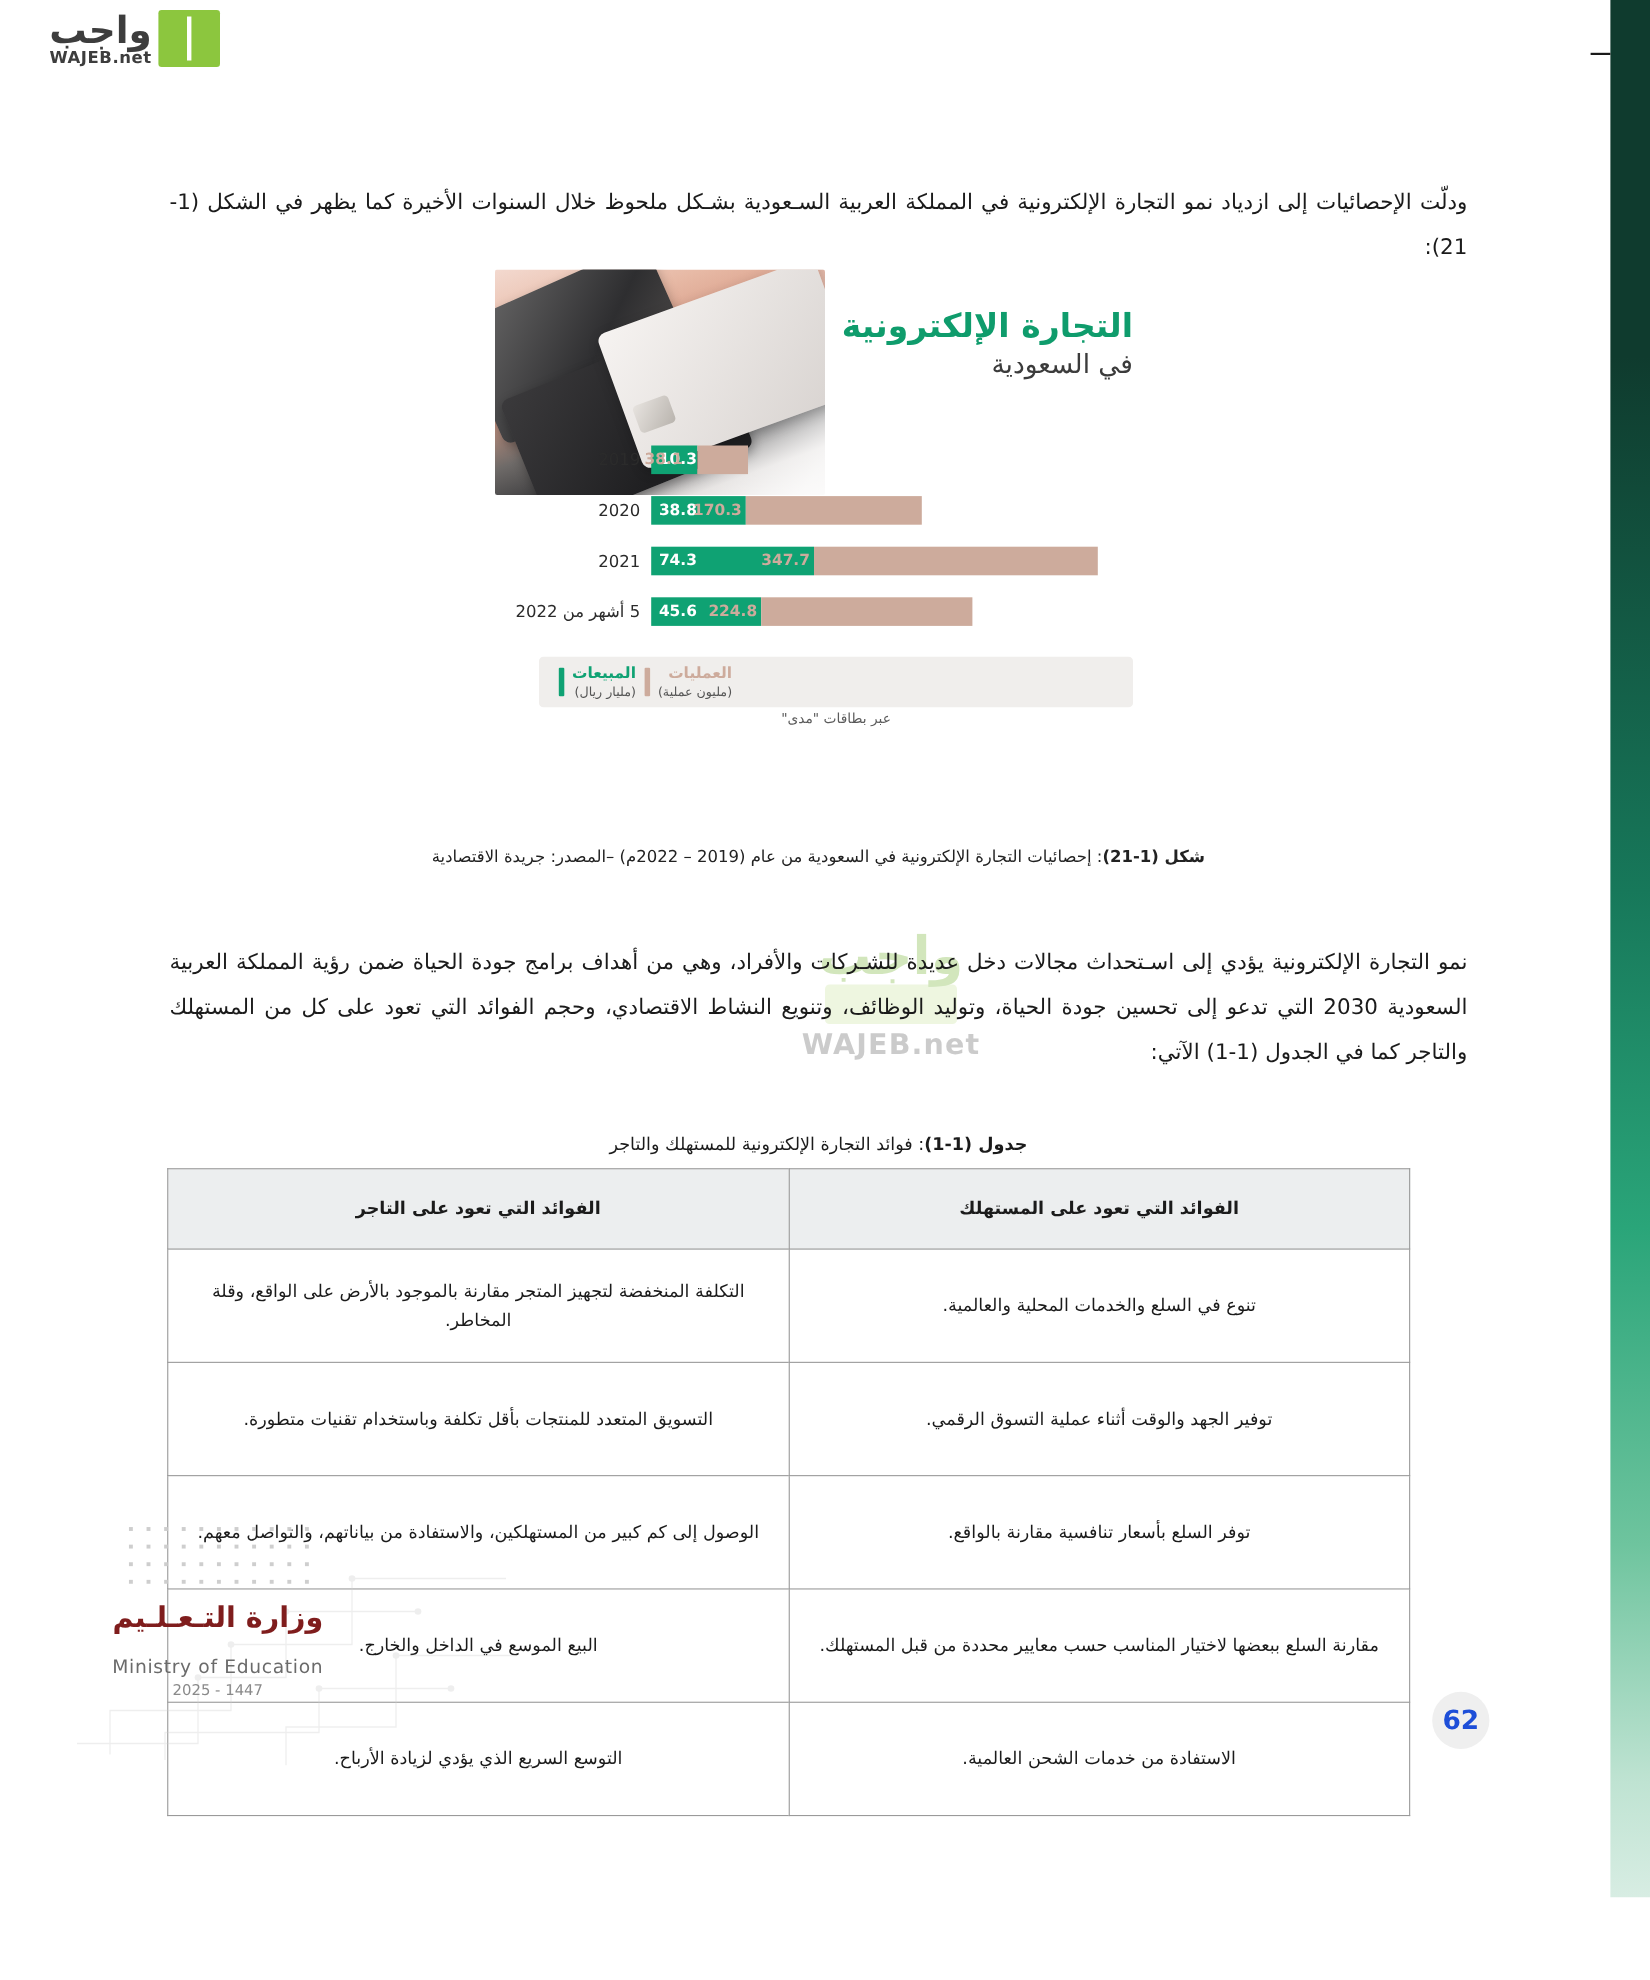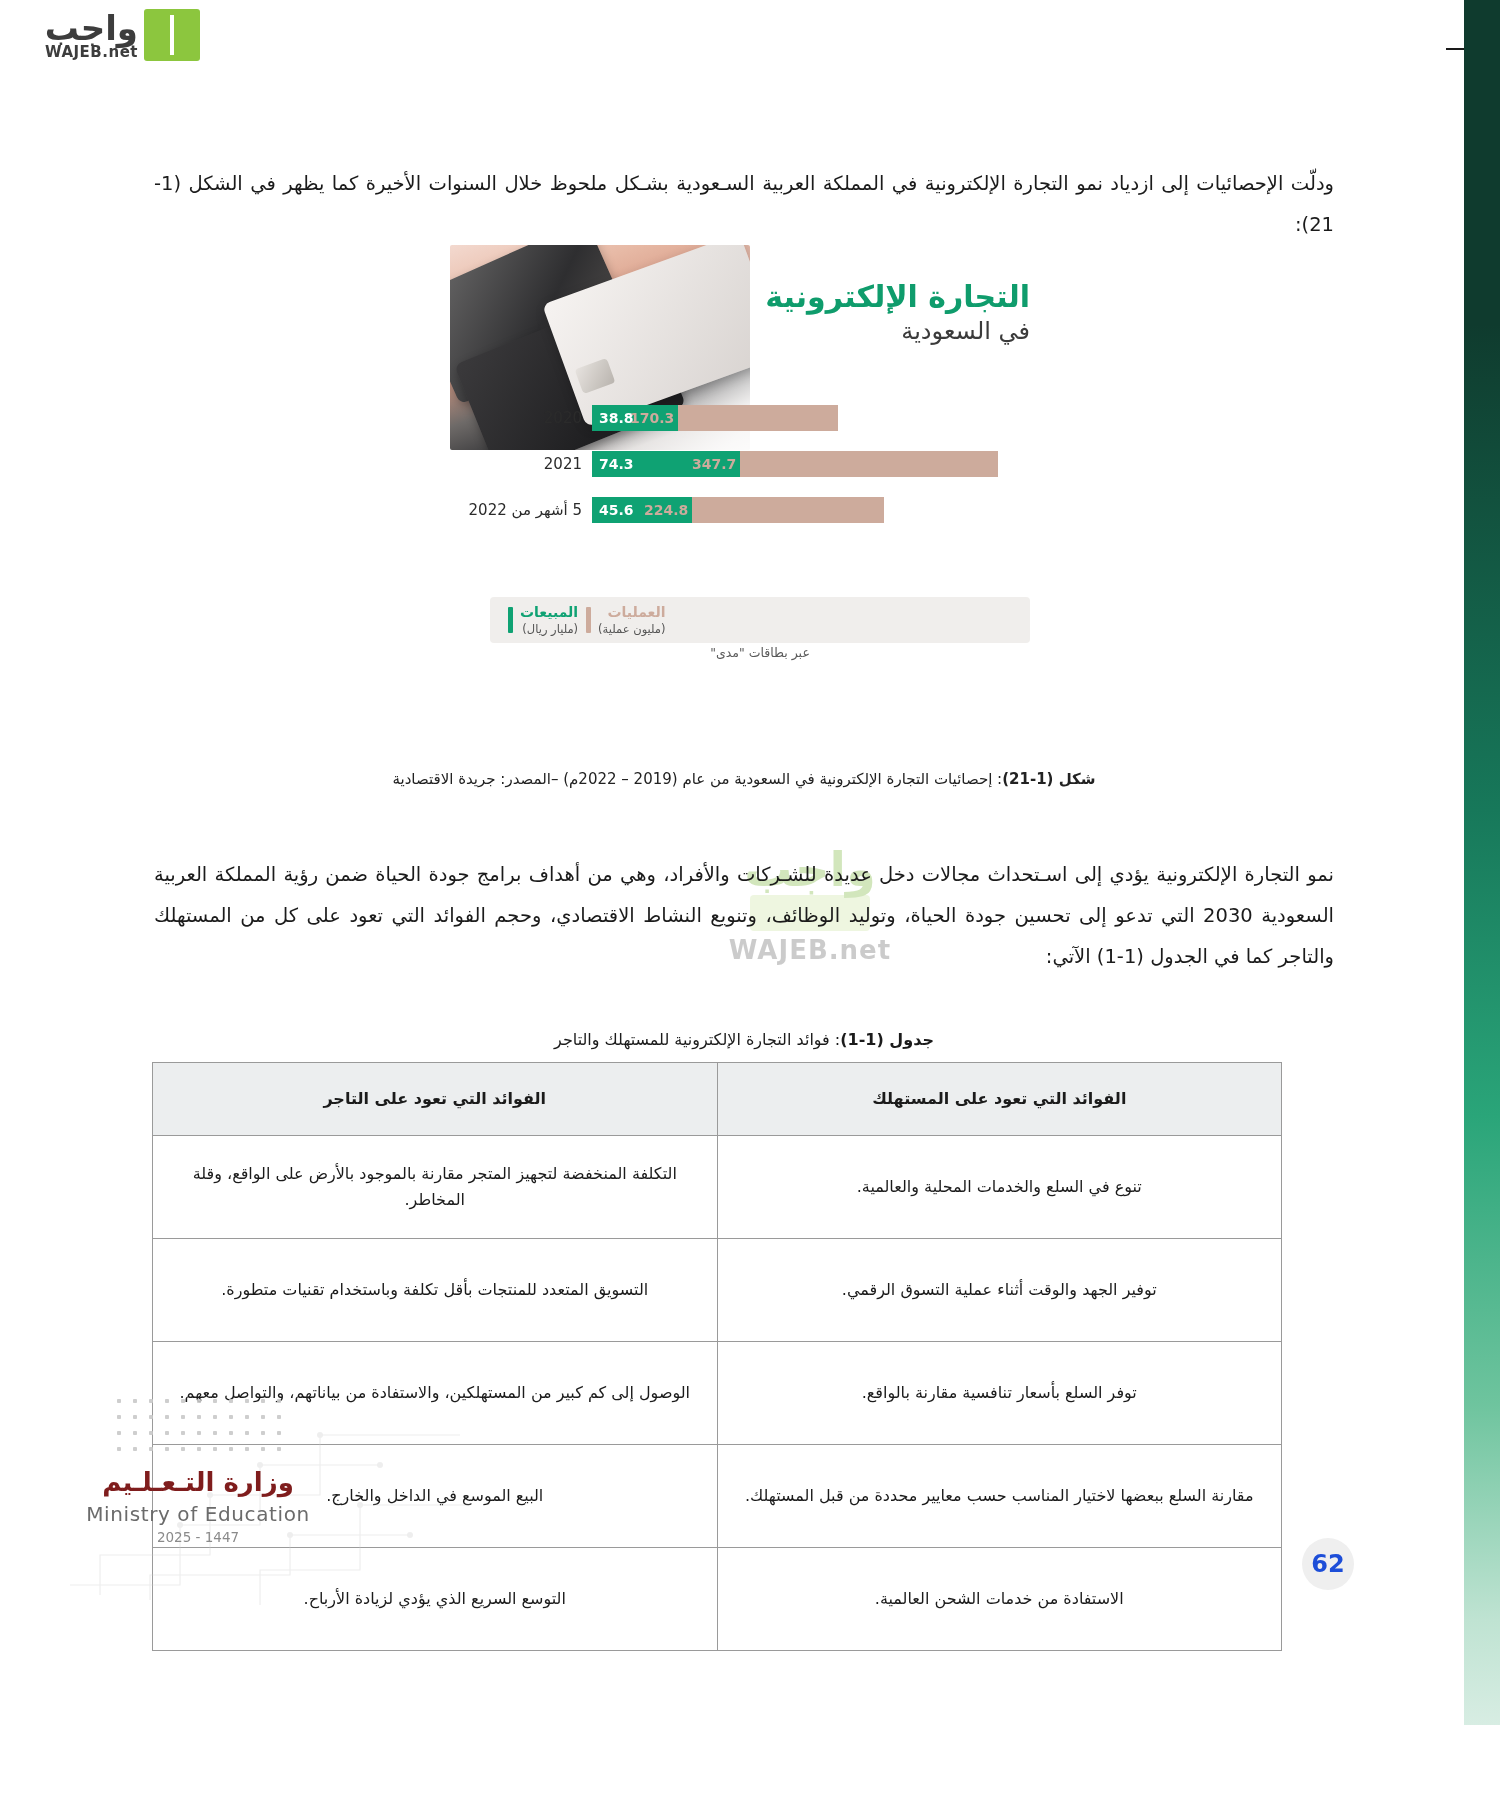--- a/index.html
+++ b/index.html
@@ -385,23 +385,23 @@
     background-size: 16px 16px;
     opacity: .9;
   }
   .moe-ar {
     font-size: 26px;
     color: #7f1d1d;
     font-weight: bold;
     letter-spacing: 1px;
   }
   .moe-en {
-    font-size: 20px;
+    font-size: 17px;
     color: #6b6b6b;
-    margin-top: 5px;
+    margin-top: 20px;
     letter-spacing: .6px;
     direction: ltr;
   }
   .moe-yr {
     font-size: 13.5px;
     color: #8a8a8a;
     margin-top: 3px;
     direction: ltr;
   }
   .circuit {
@@ -458,20 +458,29 @@
       <div class="chip"></div>
     </div>
 
     <div class="info-title">
       <div class="t1">التجارة الإلكترونية</div>
       <div class="t2">في السعودية</div>
     </div>
 
     <div class="bars">
 
+      <div class="bar-row">
+        <div class="bar-year">2019</div>
+        <div class="bar-wrap">
+          <div class="bar-green" style="width:42px">10.3</div>
+          <div class="bar-tan outside-label" style="width:46px">
+            <span class="tan-out">38.1</span>
+          </div>
+        </div>
+      </div>
 
       <div class="bar-row">
         <div class="bar-year">2020</div>
         <div class="bar-wrap">
           <div class="bar-green" style="width:86px">38.8</div>
           <div class="bar-tan outside-label" style="width:160px">
             <span class="tan-out">170.3</span>
           </div>
         </div>
       </div>

